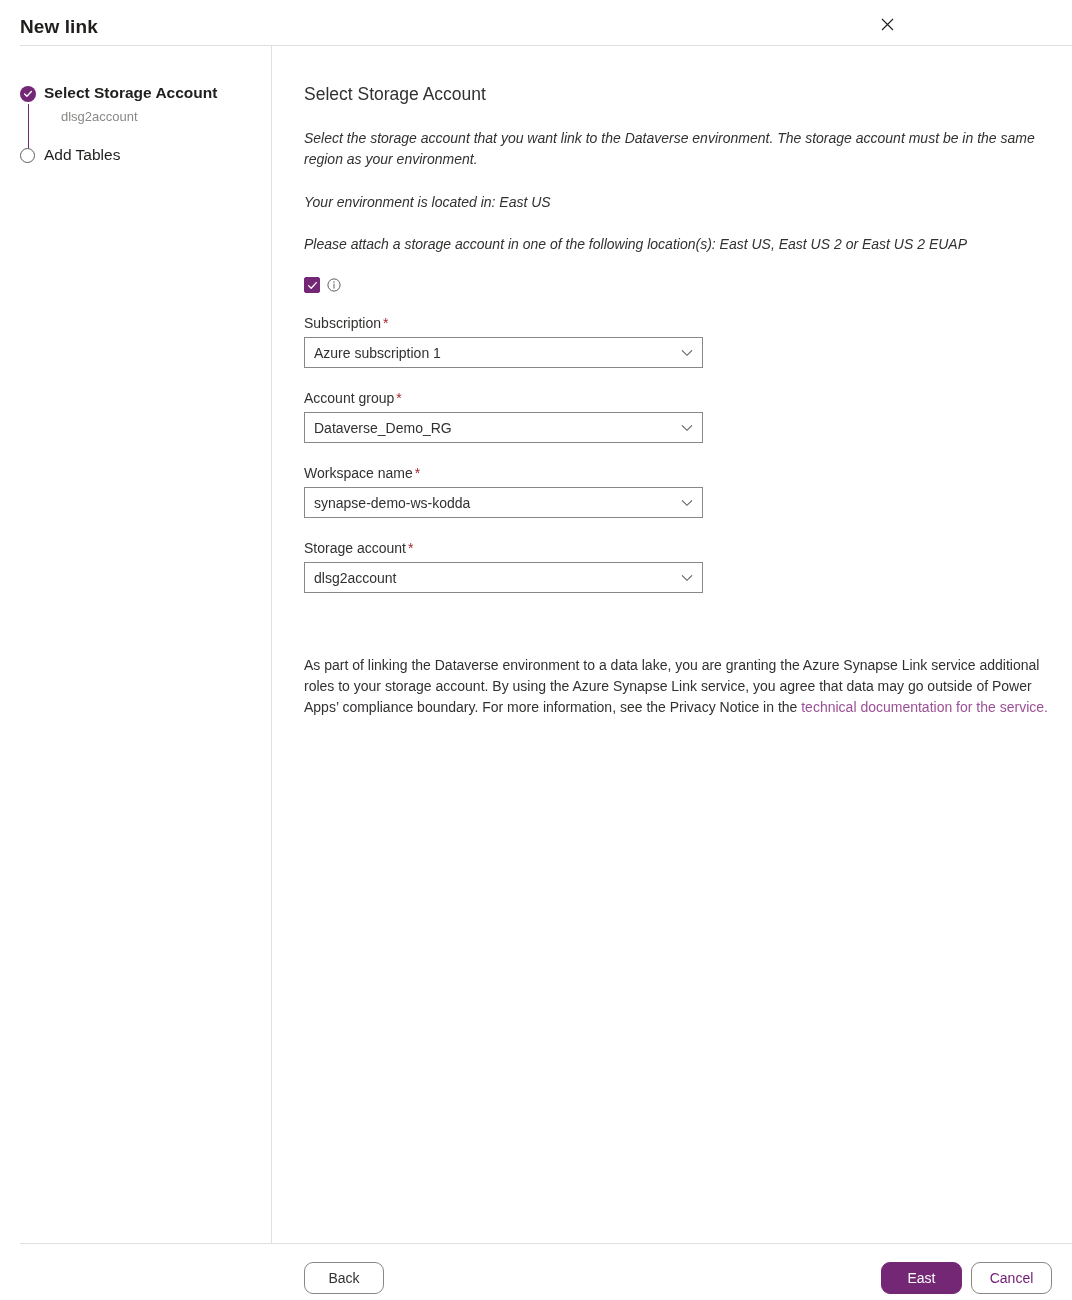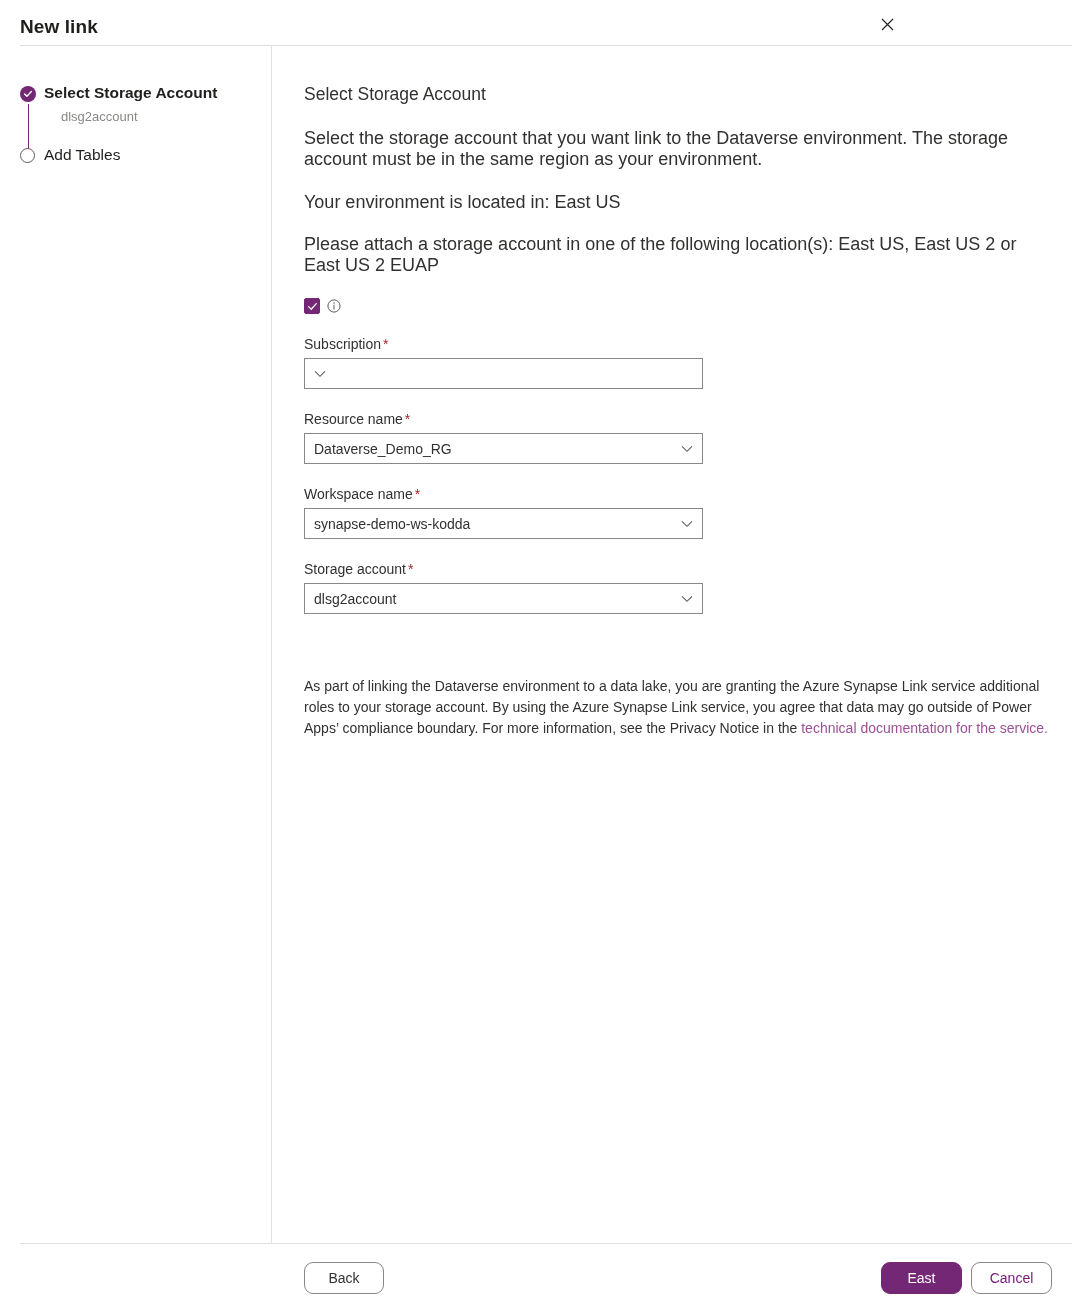--- a/index.html
+++ b/index.html
@@ -130,25 +130,26 @@
     width: 745px;
   }
   .panel-heading {
     font-size: 17.5px;
     line-height: 24px;
     color: #323130;
     font-weight: 400;
     margin: 0 0 0 0;
   }
   .para {
-    font-size: 18px;
+    font-size: 14px;
     line-height: 21px;
     color: #323130;
     margin: 0;
     max-width: 745px;
+    font-style: italic;
   }
   .p-intro { margin-top: 22px; }
   .p-region { margin-top: 22px; }
   .p-locations { margin-top: 21px; }
 
   
   .checkbox-row {
     margin-top: 22px;
     display: flex;
     align-items: center;
@@ -346,31 +347,32 @@
             <path d="M7 6.1 L7 10.2" stroke="#605e5c" stroke-width="1" stroke-linecap="round"></path>
           </svg>
         </span>
       </div>
 
       <div class="field">
         <label class="field-label">
           <span>Subscription</span><span class="req">*</span>
         </label>
         <div class="combo">
+          <span class="combo-value">Azure subscription 1</span>
           <span class="combo-caret">
             <svg width="12" height="8" viewBox="0 0 12 8" aria-hidden="true">
               <path d="M1 1.4 L6 6.3 L11 1.4" stroke="#605e5c" stroke-width="1.1" fill="none"></path>
             </svg>
           </span>
         </div>
       </div>
 
       <div class="field">
         <label class="field-label">
-          <span>Resource name</span><span class="req">*</span>
+          <span>Account group</span><span class="req">*</span>
         </label>
         <div class="combo">
           <span class="combo-value">Dataverse_Demo_RG</span>
           <span class="combo-caret">
             <svg width="12" height="8" viewBox="0 0 12 8" aria-hidden="true">
               <path d="M1 1.4 L6 6.3 L11 1.4" stroke="#605e5c" stroke-width="1.1" fill="none"></path>
             </svg>
           </span>
         </div>
       </div>

